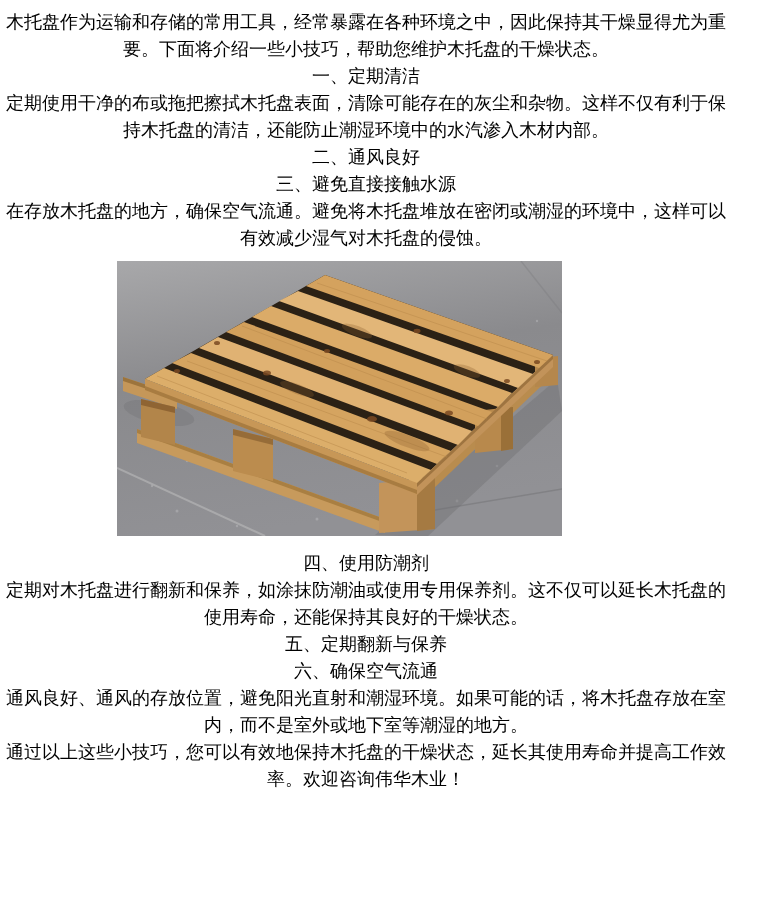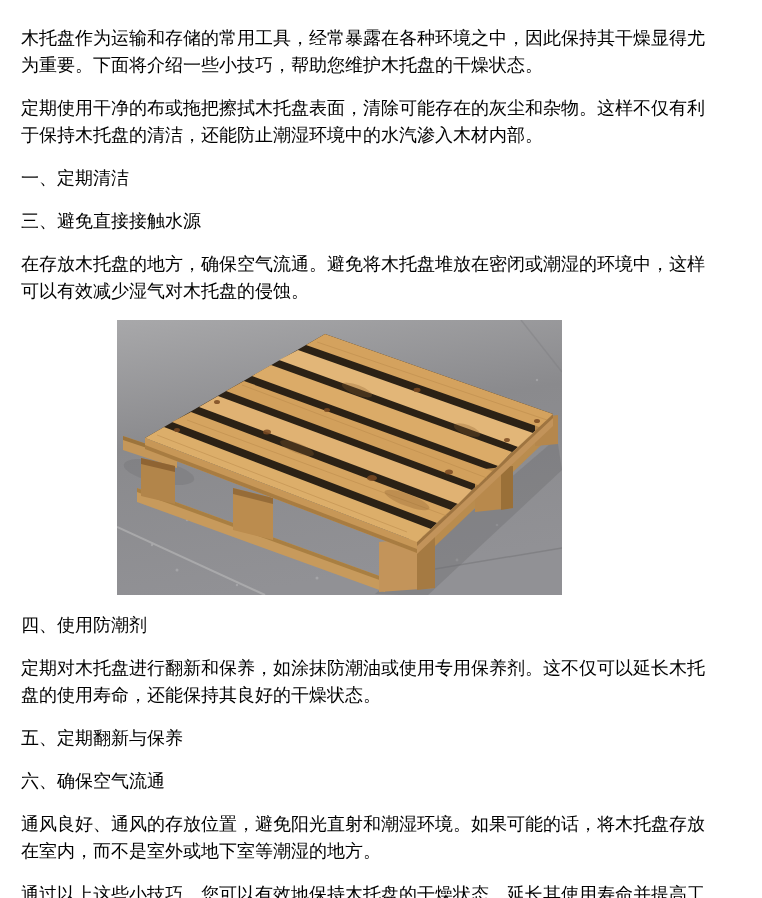--- a/index.html
+++ b/index.html
@@ -14,46 +14,47 @@
     font-size: 18px;
     line-height: 27px;
     color: #000000;
   }
   .doc {
     padding: 8px 35px 6px 5px;
     box-sizing: border-box;
     width: 762px;
   }
   .doc p {
-    margin: 16px;
+    margin: 0;
     padding: 0;
-    text-align: left;
+    text-align: center;
     letter-spacing: 0;
     word-break: break-all;
   }
   .photo-wrap {
     margin: 10px 0 13px 112px;
     width: 445px;
     height: 275px;
     line-height: 0;
   }
   .photo-wrap svg {
     display: block;
   }
 </style>
 </head>
 <body>
 
 <div class="doc">
 
   <p>木托盘作为运输和存储的常用工具，经常暴露在各种环境之中，因此保持其干燥显得尤为重要。下面将介绍一些小技巧，帮助您维护木托盘的干燥状态。</p>
 
+  <p>一、定期清洁</p>
   <p>定期使用干净的布或拖把擦拭木托盘表面，清除可能存在的灰尘和杂物。这样不仅有利于保持木托盘的清洁，还能防止潮湿环境中的水汽渗入木材内部。</p>
-  <p>一、定期清洁</p>
 
+  <p>二、通风良好</p>
   <p>三、避免直接接触水源</p>
 
   <p>在存放木托盘的地方，确保空气流通。避免将木托盘堆放在密闭或潮湿的环境中，这样可以有效减少湿气对木托盘的侵蚀。</p>
 
   <div class="photo-wrap">
     <svg width="445" height="275" viewBox="0 0 445 275" xmlns="http://www.w3.org/2000/svg">
       <defs>
         <linearGradient id="ground" x1="0" y1="0" x2="0.25" y2="1">
           <stop offset="0" stop-color="#a8a8aa"></stop>
           <stop offset="0.45" stop-color="#8a8a8d"></stop>

